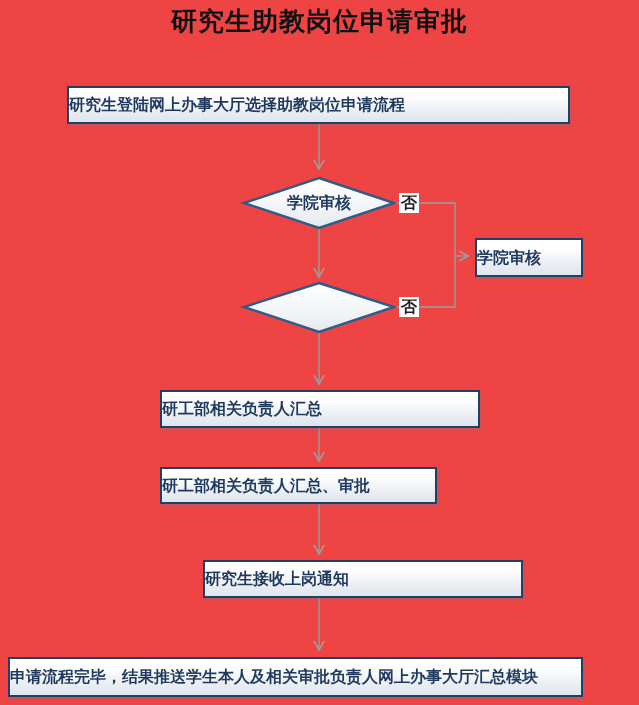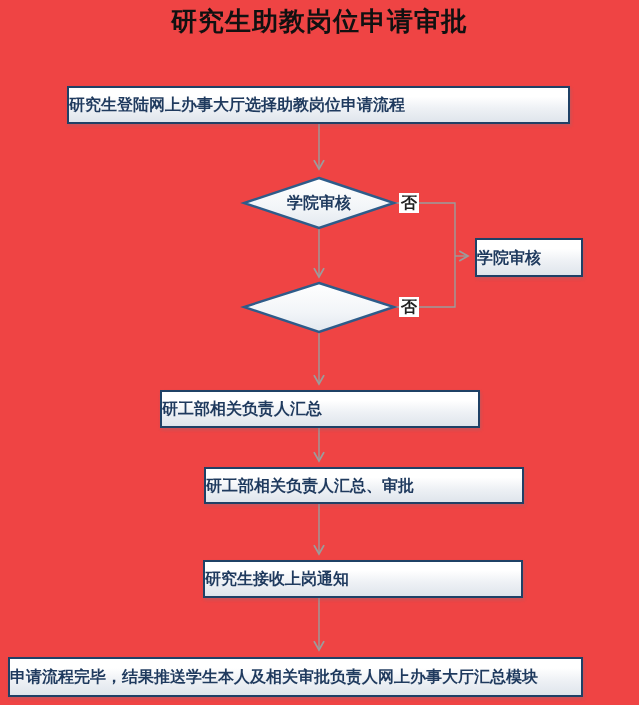--- a/index.html
+++ b/index.html
@@ -95,21 +95,21 @@
     <span>学院审核</span>
   </div>
 
 
   <span class="edge-label" style="left:399px;top:297px;">否</span>
 
   <div class="node" style="left:160px;top:390px;width:320px;height:38px;">
     <span>研工部相关负责人汇总</span>
   </div>
 
-  <div class="node" style="left:160px;top:467px;width:320px;height:37px;margin-left:44px;">
+  <div class="node" style="left:160px;top:467px;width:277px;height:37px;">
     <span>研工部相关负责人汇总、审批</span>
   </div>
 
   <div class="node" style="left:160px;top:560px;width:320px;height:38px;margin-left:43px;">
     <span>研究生接收上岗通知</span>
   </div>
 
   <div class="node" style="left:8px;top:657px;width:575px;height:40px;font-size:16px;">
     <span>申请流程完毕，结果推送学生本人及相关审批负责人网上办事大厅汇总模块</span>
   </div>

